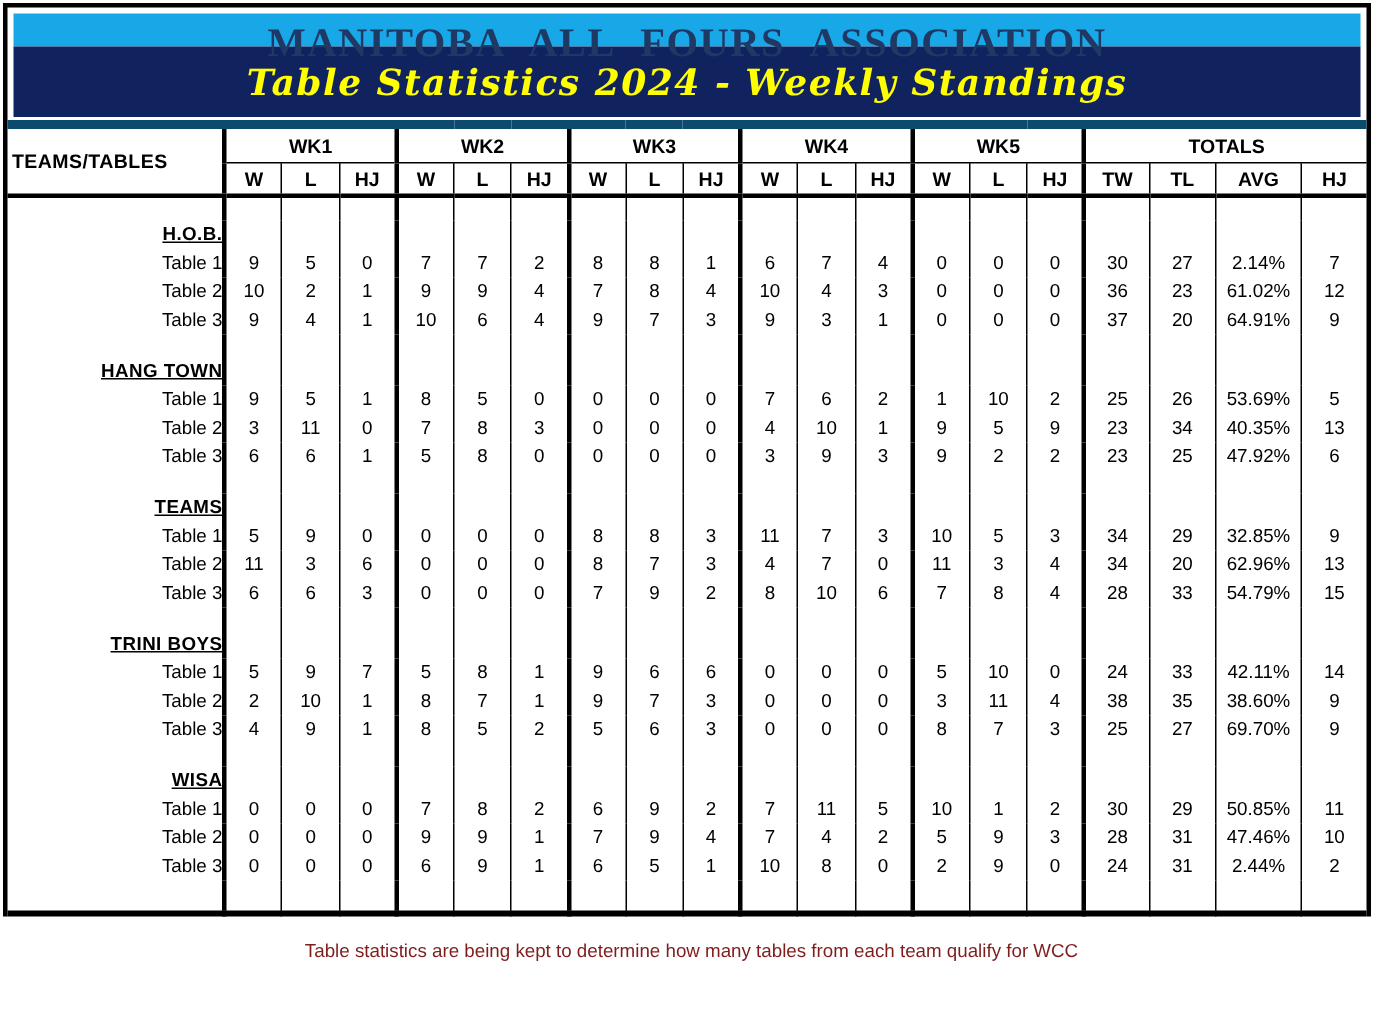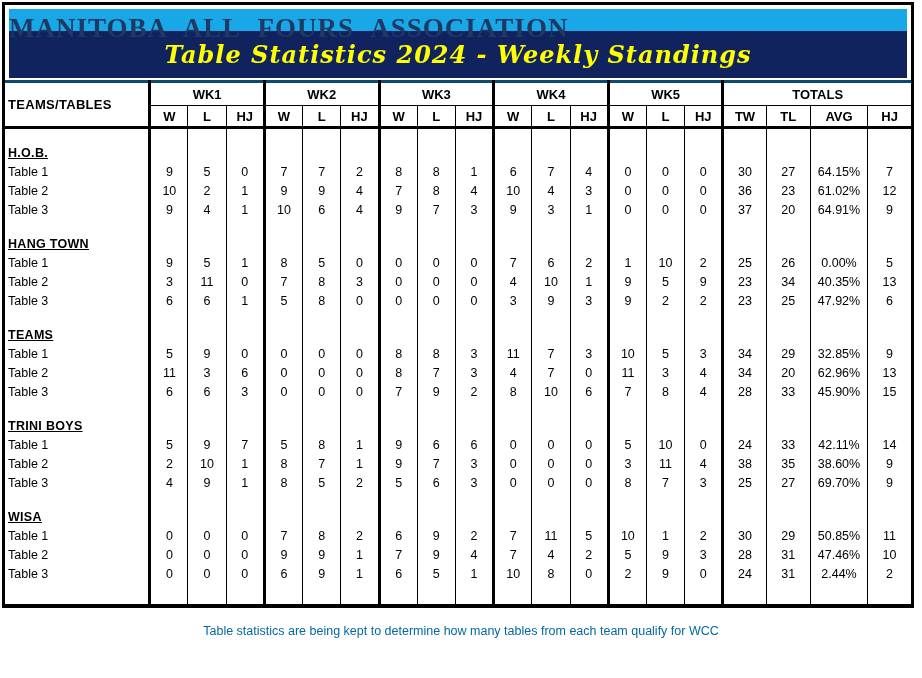--- a/index.html
+++ b/index.html
@@ -17,34 +17,35 @@
   }
   .sheet{
     margin:2px 8px 0 2px;
     border:3px solid #000;
     border-bottom:none;
     background:#fff;
   }
   .banner-wrap{padding:4px 4px 0 4px;}
   .banner-cyan{
     height:22px;line-height:38px;background:var(--cyan);
+    text-align:center;
     font-family:"Liberation Serif","DejaVu Serif",serif;
     font-weight:bold;font-size:27px;color:var(--title-navy);
     letter-spacing:1px;word-spacing:10px;
   }
   .banner-navy{
     height:47px;line-height:47px;background:var(--navy);
     text-align:center;
     font-family:"DejaVu Serif","Liberation Serif",serif;
     font-style:italic;font-weight:bold;font-size:24px;color:var(--yellow);
     letter-spacing:1px;
   }
   table.stats{
     width:100%;border-collapse:collapse;table-layout:fixed;
-    border-top:3px solid #0c4a6e;border-bottom:4px solid #000;
+    border-top:6px solid #0c4a6e;border-bottom:4px solid #000;
     margin-top:2px;
   }
   col.c-team{width:144px;}
   col.c-num{width:38px;}
   col.c-tw{width:43px;}
   col.c-tl{width:44px;}
   col.c-avg{width:57px;}
   col.c-thj{width:43px;}
   th,td{
     padding:0;margin:0;font-size:12.5px;line-height:19px;
@@ -55,24 +56,24 @@
   th.corner{
     text-align:left;padding-left:3px;font-weight:bold;font-size:13px;
     border-bottom:3px solid #000;letter-spacing:.3px;
   }
   th.grp{border-bottom:1px solid #000;}
   .tk{border-left:3px solid #000;}
   .tn{border-left:1px solid #000;}
   tbody td{height:19px;}
   tbody tr.spacer td{height:15px;}
   tbody tr.bspacer td{height:20px;}
-  td.team{text-align:left;padding-left:3px;}
+  td.team{text-align:right;padding-left:3px;}
   .team-name{font-weight:bold;text-decoration:underline;letter-spacing:.3px;}
   .footnote{
-    margin-top:16px;text-align:center;font-size:12.5px;color:#0369a1;
+    margin-top:16px;text-align:center;font-size:12.5px;color:#7f1d1d;
   }
 </style>
 </head>
 <body>
 
 <div class="sheet">
   <div class="banner-wrap">
     <div class="banner-cyan">
       <span>MANITOBA ALL FOURS ASSOCIATION</span>
     </div>
@@ -192,21 +193,21 @@
           <td class="tn">8</td>
           <td class="tn">1</td>
           <td class="tk">6</td>
           <td class="tn">7</td>
           <td class="tn">4</td>
           <td class="tk">0</td>
           <td class="tn">0</td>
           <td class="tn">0</td>
           <td class="tk">30</td>
           <td class="tn">27</td>
-          <td class="tn">64.15%</td>
+          <td class="tn">2.14%</td>
           <td class="tn">7</td>
         </tr>
         <tr>
           <td class="team">Table 2</td>
           <td class="tk">10</td>
           <td class="tn">2</td>
           <td class="tn">1</td>
           <td class="tk">9</td>
           <td class="tn">9</td>
           <td class="tn">4</td>
@@ -302,21 +303,21 @@
           <td class="tn">0</td>
           <td class="tn">0</td>
           <td class="tk">7</td>
           <td class="tn">6</td>
           <td class="tn">2</td>
           <td class="tk">1</td>
           <td class="tn">10</td>
           <td class="tn">2</td>
           <td class="tk">25</td>
           <td class="tn">26</td>
-          <td class="tn">0.00%</td>
+          <td class="tn">53.69%</td>
           <td class="tn">5</td>
         </tr>
         <tr>
           <td class="team">Table 2</td>
           <td class="tk">3</td>
           <td class="tn">11</td>
           <td class="tn">0</td>
           <td class="tk">7</td>
           <td class="tn">8</td>
           <td class="tn">3</td>
@@ -456,21 +457,21 @@
           <td class="tn">9</td>
           <td class="tn">2</td>
           <td class="tk">8</td>
           <td class="tn">10</td>
           <td class="tn">6</td>
           <td class="tk">7</td>
           <td class="tn">8</td>
           <td class="tn">4</td>
           <td class="tk">28</td>
           <td class="tn">33</td>
-          <td class="tn">45.90%</td>
+          <td class="tn">54.79%</td>
           <td class="tn">15</td>
         </tr>
         <tr class="spacer">
           <td class="team"></td>
           <td class="tk"></td>
           <td class="tn"></td>
           <td class="tn"></td>
           <td class="tk"></td>
           <td class="tn"></td>
           <td class="tn"></td>

